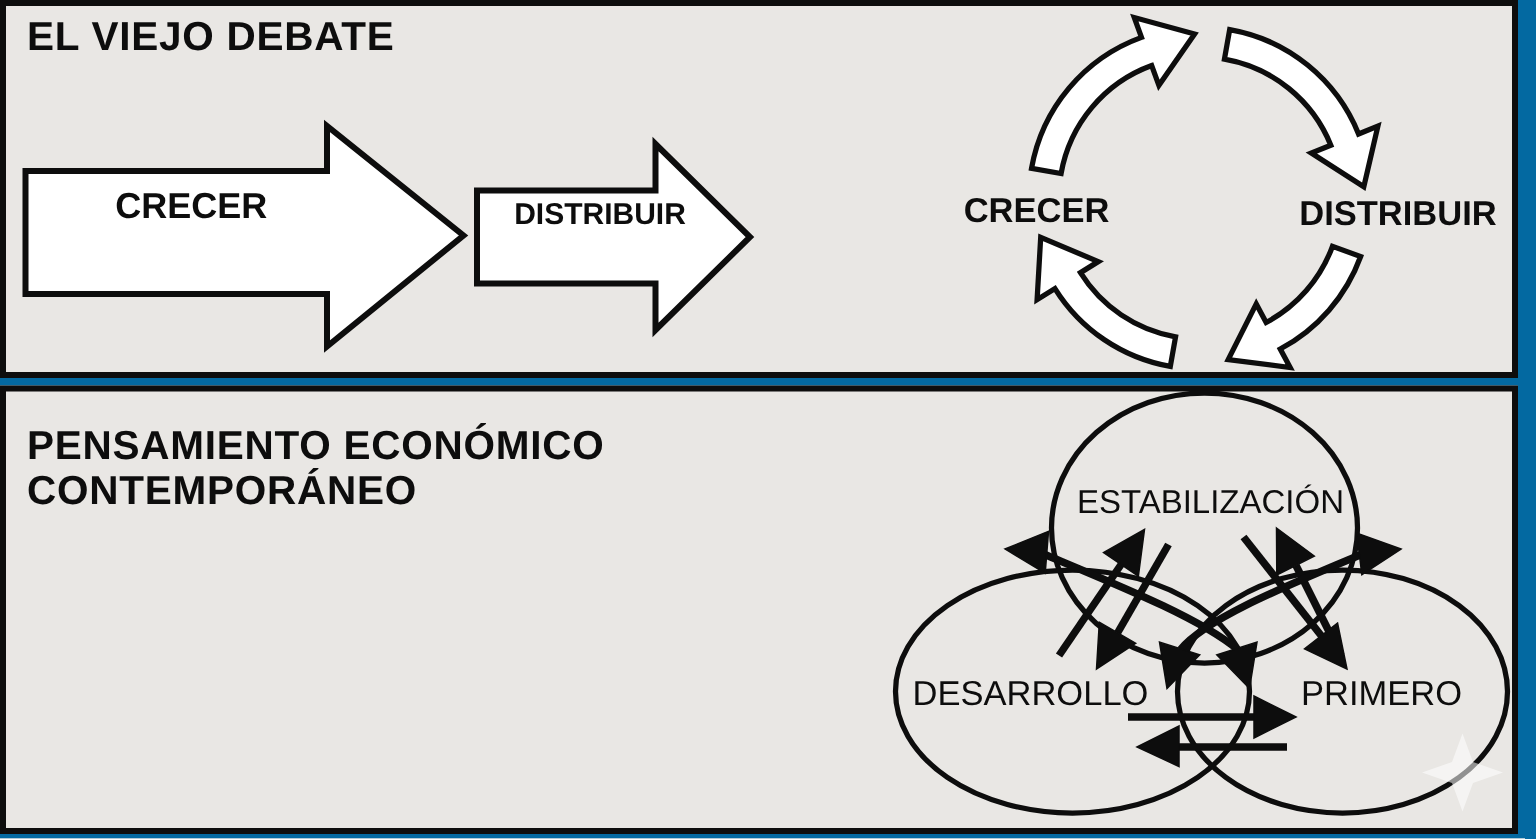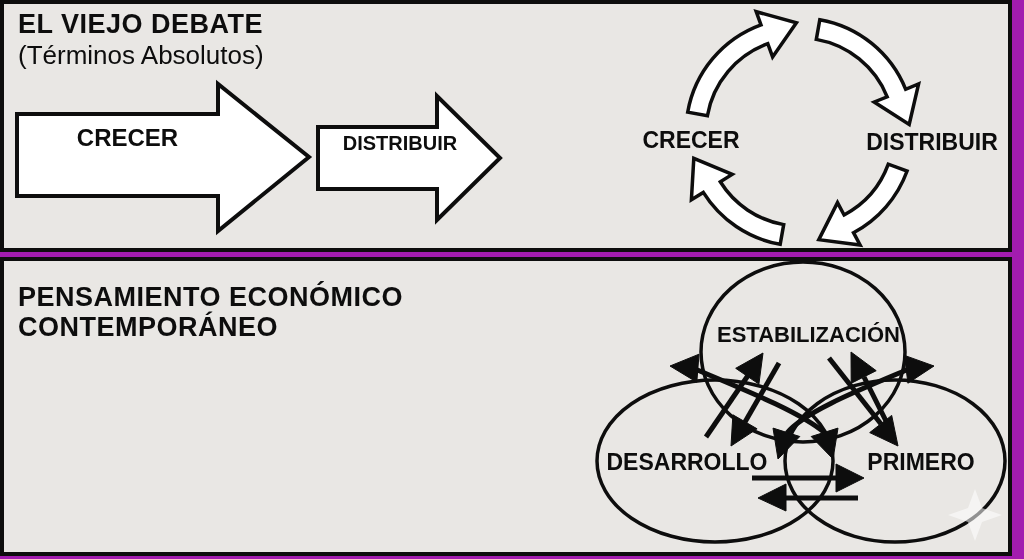--- a/index.html
+++ b/index.html
@@ -1,30 +1,30 @@
 <!DOCTYPE html>
 <html><head>
 <meta charset="utf-8">
 <style>
   html,body{margin:0;padding:0;background:#edecea;}
-  .page{position:relative;width:1024px;height:559px;background:#a21caf;
+  .page{position:relative;width:1024px;height:559px;background:#0369a1;
         font-family:"Liberation Sans",sans-serif;overflow:hidden;}
   .panel{position:absolute;left:0;width:1004px;background:#e9e7e4;border:4px solid #0d0d0d;z-index:0;}
   .panel-top{top:0;height:244px;}
   .panel-bottom{top:257px;height:291px;}
   .shapes{position:absolute;left:0;top:0;width:1024px;height:559px;z-index:2;pointer-events:none;}
   .label{position:absolute;color:#0d0d0d;z-index:3;white-space:pre;}
   .ctr{text-align:center;white-space:normal;}
   .t-main{font-size:27px;font-weight:bold;letter-spacing:.5px;}
   .t-sub{font-size:26px;font-weight:normal;}
   .t-arrow1{font-size:24px;font-weight:bold;line-height:28px;}
   .t-arrow2{font-size:20px;font-weight:bold;line-height:24px;}
   .t-cycle{font-size:23px;font-weight:bold;}
-  .t-venn{font-size:23px;font-weight:bold;}
-  .t-venn-top{font-size:22px;font-weight:bold;}
+  .t-venn{font-size:23px;font-weight:normal;}
+  .t-venn-top{font-size:22px;font-weight:normal;}
 </style>
 </head>
 <body>
 
 <div class="page">
 
   <div class="panel panel-top"></div>
   <div class="panel panel-bottom"></div>
 
   <svg class="shapes" viewBox="0 0 1024 559">
@@ -70,21 +70,20 @@
     <g stroke="#0d0d0d" stroke-width="5" fill="none">
       <path d="M 909,369 C 859,390 804,412 787,433"></path>
       <polygon points="934,366 907.9,383.2 904.5,355.4" fill="#0d0d0d" stroke-width="1"></polygon>
       <polygon points="778,459 799.8,436.5 773.0,428.1" fill="#0d0d0d" stroke-width="1"></polygon>
     </g>
 
     <polygon points="975,489 982,508 1002,515 982,522 975,541 968,522 948,515 968,508" fill="#ffffff" opacity="0.55"></polygon>
   </svg>
 
   <div class="label t-main" style="left:18px;top:9px;">EL VIEJO DEBATE</div>
-  <div class="label t-sub" style="left:18px;top:40px;">(Términos Absolutos)</div>
 
   <div class="label t-arrow1 ctr" style="left:35px;top:124px;width:185px;">
     <div>CRECER</div>
   </div>
 
   <div class="label t-arrow2 ctr" style="left:315px;top:131px;width:170px;">
     <div>DISTRIBUIR</div>
   </div>
 
   <div class="label t-cycle ctr" style="left:640px;top:127px;width:102px;">CRECER</div>

